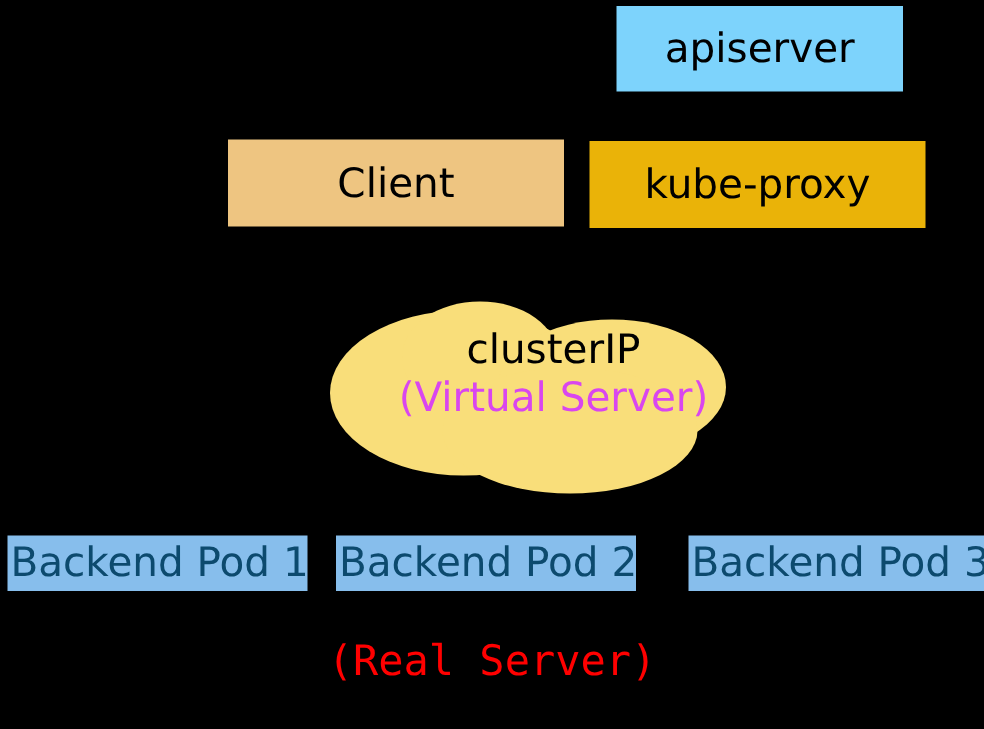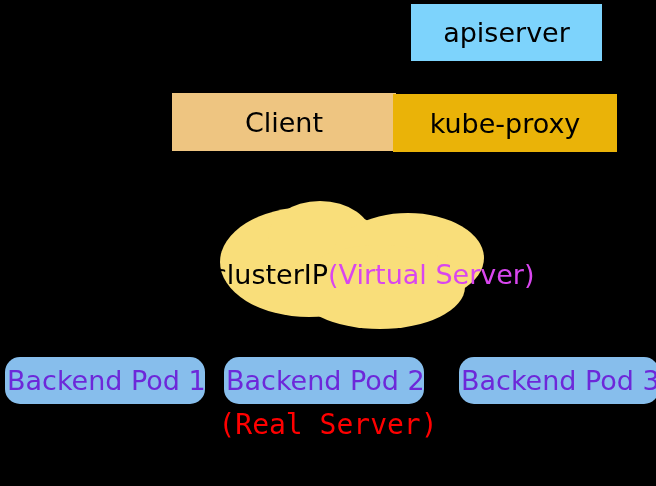--- a/index.html
+++ b/index.html
@@ -37,21 +37,20 @@
     font-size: 27px;
   }
 
   #client-box {
     left: 152px;
     top: 93px;
     width: 224px;
     height: 58px;
     background: #EEC581;
     font-size: 27px;
-    margin-left: 20px;
   }
 
   #kube-proxy-box {
     left: 393px;
     top: 94px;
     width: 224px;
     height: 58px;
     background: #eab308;
     font-size: 27px;
   }
@@ -65,26 +64,26 @@
     height: 130px;
   }
   #clusterip-cloud svg {
     position: absolute;
     left: 0;
     top: 0;
     display: block;
   }
   .cloud-labels {
     position: absolute;
-    left: 0;
+    left: 16px;
     top: 0;
     width: 282px;
     height: 130px;
     display: flex;
-    flex-direction: row;
+    flex-direction: column;
     align-items: center;
     justify-content: flex-start;
     padding-top: 19px;
     box-sizing: border-box;
     pointer-events: none;
   }
   #clusterip-label {
     font-size: 27px;
     color: #000000;
     line-height: 1.1;
@@ -95,40 +94,39 @@
     color: #d946ef;
     line-height: 1.25;
     white-space: nowrap;
   }
 
   
   .pod-box {
     position: absolute;
     box-sizing: border-box;
     top: 357px;
-    height: 47px;
+    height: 37px;
     background: #87BEEC;
-    color: #6d28d9;
+    color: #0c4a6e;
     font-size: 27px;
     display: flex;
     align-items: center;
     justify-content: flex-start;
     padding-left: 2px;
     white-space: nowrap;
     overflow: hidden;
-    border-radius: 15px;
   }
   #pod-box-1 { left: 5px;   width: 200px; }
   #pod-box-2 { left: 224px; width: 200px; }
   #pod-box-3 { left: 459px; width: 200px; }
 
   #real-server-label {
     position: absolute;
     left: 0;
-    top: 408px;
+    top: 424px;
     width: 656px;
     text-align: center;
     color: #FF0000;
     font-size: 28px;
     font-family: "DejaVu Sans Mono", monospace;
     white-space: nowrap;
   }
 </style>
 </head>
 <body>

